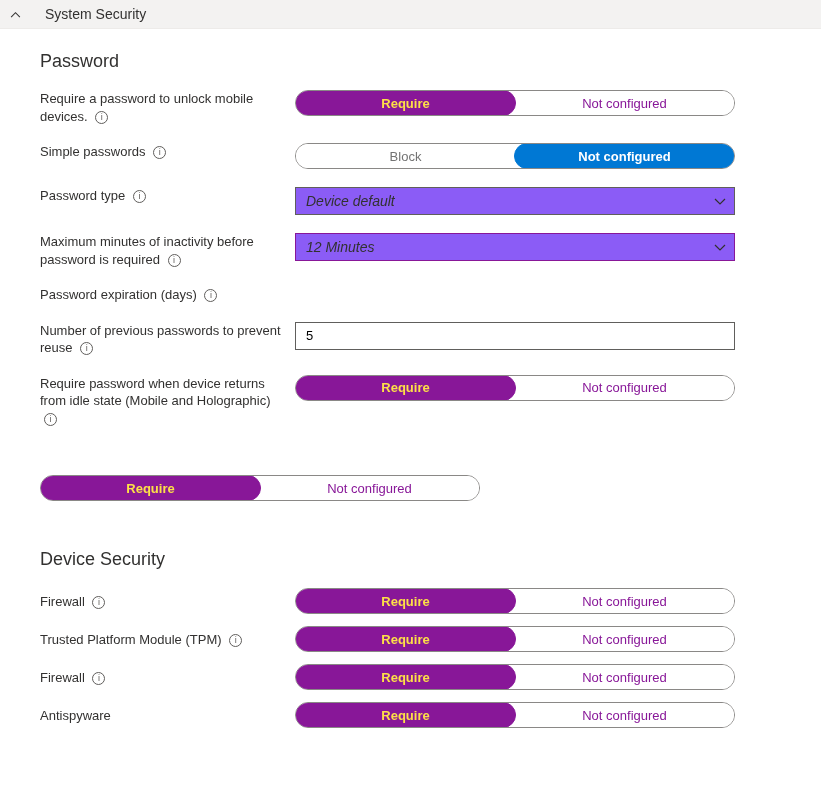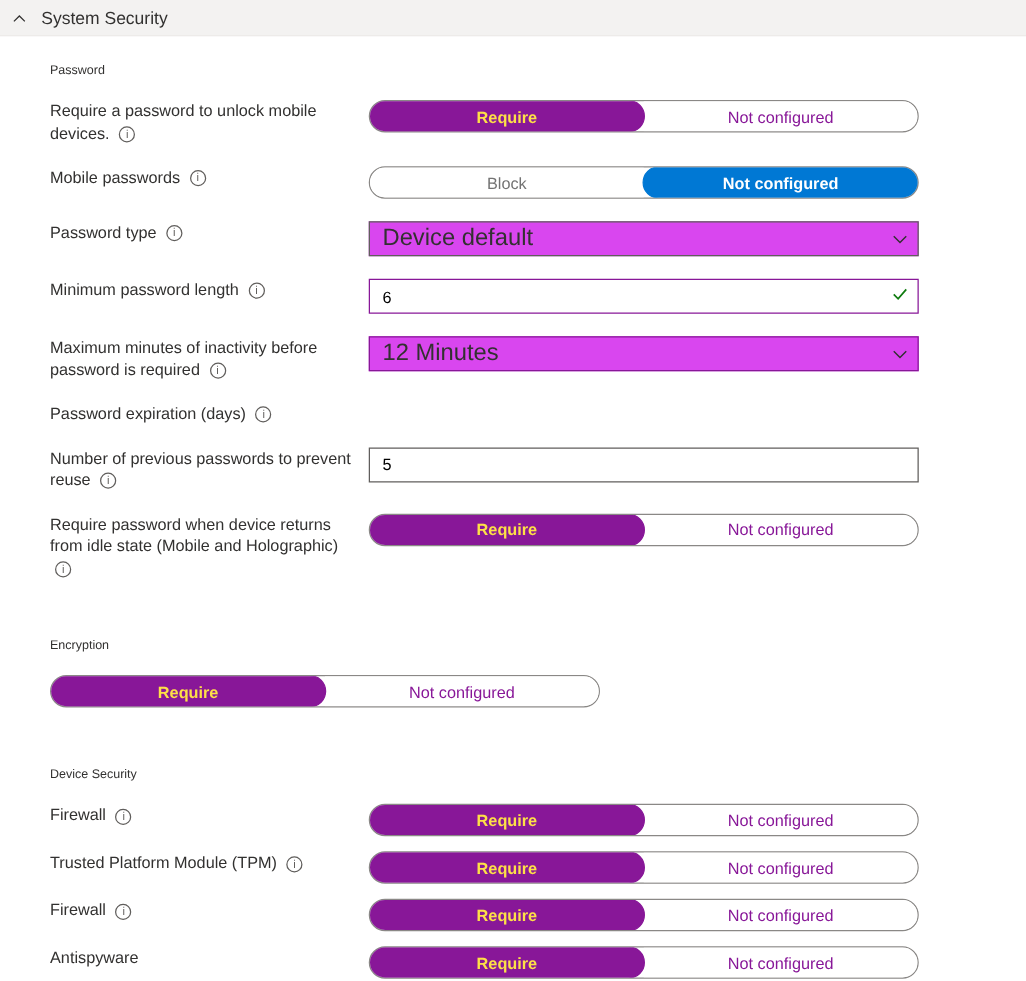--- a/index.html
+++ b/index.html
@@ -8,49 +8,49 @@
       font-size: 13px;
       color: #323130;
       background: #fff;
       width: 821px;
     }
     .section-header {
       background: #f3f2f1;
       padding: 6px 10px;
       display: flex;
       align-items: center;
-      gap: 12px;
+      gap: 24px;
       border-bottom: 1px solid #edebe9;
     }
     .chevron {
       display: inline-block;
       transform: rotate(180deg);
     }
     .chevron svg { display: block; }
     .section-title {
       font-size: 14px;
       font-weight: 400;
       color: #323130;
     }
     .content {
       padding: 22px 40px 20px 40px;
     }
     .group-heading {
-      font-size: 10px;
+      font-size: 18px;
       color: #323130;
       margin-bottom: 18px;
       margin-top: 0;
     }
     .group { margin-bottom: 48px; }
     .row {
       display: flex;
       align-items: flex-start;
       margin-bottom: 18px;
     }
-    .row.tight { margin-bottom: 12px; }
+    .row.tight { margin-bottom: 12px; align-items: center; }
     .label-col {
       width: 255px;
       flex-shrink: 0;
       padding-right: 10px;
       line-height: 1.35;
     }
     .label-text { display: inline; }
     .info-icon {
       display: inline-flex;
       align-items: center;
@@ -111,27 +111,28 @@
       z-index: 1;
     }
     .segmented .seg.inactive-purple-text {
       color: #881798;
     }
     
     .select {
       width: 100%;
       height: 28px;
       border: 1px solid #605e5c;
-      background: #d946ef;
+      background: #8b5cf6;
       padding: 0 28px 0 10px;
-      font-size: 19px;
+      font-size: 14px;
       position: relative;
       display: flex;
       align-items: center;
       cursor: pointer;
+      font-style: italic;
     }
     .select.purple-border {
       border: 1px solid #881798;
     }
     .select .chev-down {
       position: absolute;
       right: 8px;
       top: 50%;
       transform: translateY(-50%);
     }
@@ -183,21 +184,21 @@
       <div class="control-col">
         <div class="segmented">
           <div class="seg active-purple">Require</div>
           <div class="seg inactive-purple-text">Not configured</div>
         </div>
       </div>
     </div>
 
     <div class="row">
       <div class="label-col">
-        <span class="label-text">Mobile passwords</span>
+        <span class="label-text">Simple passwords</span>
         <span class="info-icon">i</span>
       </div>
       <div class="control-col">
         <div class="segmented">
           <div class="seg">Block</div>
           <div class="seg active-blue">Not configured</div>
         </div>
       </div>
     </div>
 
@@ -211,36 +212,20 @@
           <span>Device default</span>
           <span class="chev-down">
             <svg width="12" height="8" viewBox="0 0 12 8">
                 <path d="M1 1 L6 6 L11 1" stroke="#323130" stroke-width="1.2" fill="none"></path>
               </svg>
           </span>
         </div>
       </div>
     </div>
 
-    <div class="row">
-      <div class="label-col">
-        <span class="label-text">Minimum password length</span>
-        <span class="info-icon">i</span>
-      </div>
-      <div class="control-col">
-        <div class="text-input-wrap">
-          <input class="text-input purple-border" type="text" value="6" style="">
-          <span class="check-mark">
-            <svg width="14" height="14" viewBox="0 0 14 14">
-                <path d="M2 7 L5.5 10.5 L12 3" stroke="#107c10" stroke-width="1.4" fill="none"></path>
-              </svg>
-          </span>
-        </div>
-      </div>
-    </div>
 
     <div class="row">
       <div class="label-col">
         <span class="label-text">Maximum minutes of inactivity before password is required</span>
         <span class="info-icon">i</span>
       </div>
       <div class="control-col">
         <div class="select purple-border">
           <span>12 Minutes</span>
           <span class="chev-down">
@@ -277,21 +262,20 @@
       <div class="control-col">
         <div class="segmented">
           <div class="seg active-purple">Require</div>
           <div class="seg inactive-purple-text">Not configured</div>
         </div>
       </div>
     </div>
   </div>
 
   <div class="group">
-    <div class="group-heading">Encryption</div>
 
     <div class="row">
       <div class="control-col">
         <div class="segmented">
           <div class="seg active-purple">Require</div>
           <div class="seg inactive-purple-text">Not configured</div>
         </div>
       </div>
     </div>
   </div>

